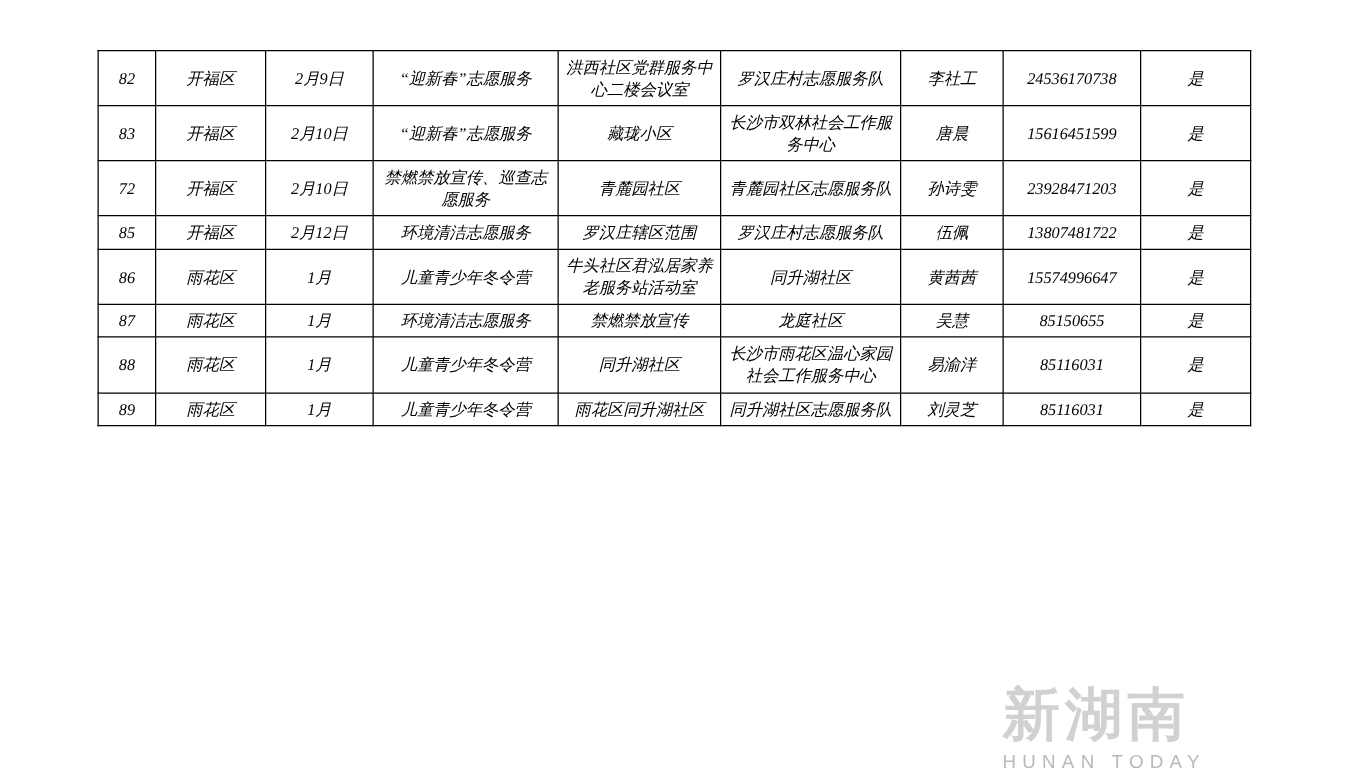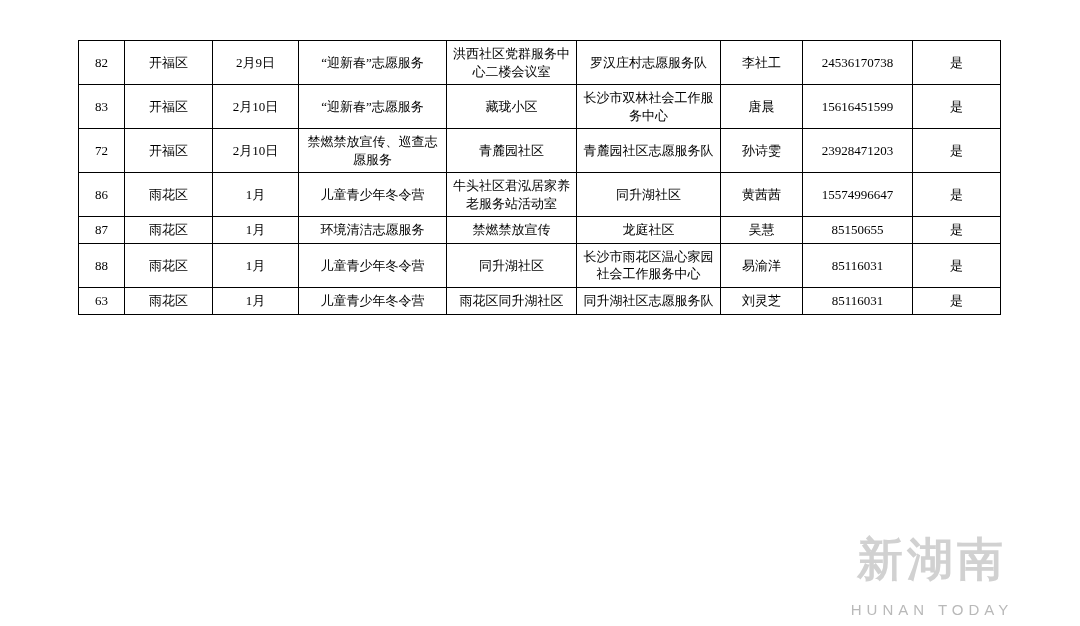--- a/index.html
+++ b/index.html
@@ -12,20 +12,21 @@
     height: 626px;
     position: relative;
     font-family: "Liberation Serif", "DejaVu Serif", serif;
     overflow: hidden;
   }
   #doc {
     position: absolute;
     left: 78px;
     top: 40px;
     width: 922px;
+    font-style: italic;
   }
   table.vol-table {
     border-collapse: collapse;
     width: 922px;
     table-layout: fixed;
   }
   table.vol-table td {
     border: 1px solid #000000;
     text-align: center;
     vertical-align: middle;
@@ -45,40 +46,40 @@
   col.c6 { width: 82px; }
   col.c7 { width: 110px; }
   col.c8 { width: 88px; }
 
   
   #watermark {
     position: absolute;
     right: 18px;
     bottom: 8px;
     width: 260px;
-    text-align: center;
+    text-align: left;
     pointer-events: none;
     user-select: none;
   }
   #watermark .wm-cn {
     font-family: "Liberation Serif", serif;
     font-size: 46px;
     font-weight: bold;
     color: #c9c9c9;
     letter-spacing: 4px;
     line-height: 1;
     opacity: 0.85;
     white-space: nowrap;
   }
   #watermark .wm-en {
     font-family: "Liberation Sans", sans-serif;
     font-size: 15px;
     letter-spacing: 5px;
     color: #b9b9b9;
-    margin-top: 18px;
+    margin-top: 6px;
     white-space: nowrap;
   }
 </style>
 </head>
 <body>
 
 <div id="doc">
   <table class="vol-table">
     <colgroup>
       <col class="c0">
@@ -119,20 +120,31 @@
           <td>开福区</td>
           <td>2月10日</td>
           <td>禁燃禁放宣传、巡查志愿服务</td>
           <td>青麓园社区</td>
           <td>青麓园社区志愿服务队</td>
           <td>孙诗雯</td>
           <td>23928471203</td>
           <td>是</td>
         </tr>
         <tr>
+          <td>85</td>
+          <td>开福区</td>
+          <td>2月12日</td>
+          <td>环境清洁志愿服务</td>
+          <td>罗汉庄辖区范围</td>
+          <td>罗汉庄村志愿服务队</td>
+          <td>伍佩</td>
+          <td>13807481722</td>
+          <td>是</td>
+        </tr>
+        <tr>
           <td>86</td>
           <td>雨花区</td>
           <td>1月</td>
           <td>儿童青少年冬令营</td>
           <td>牛头社区君泓居家养老服务站活动室</td>
           <td>同升湖社区</td>
           <td>黄茜茜</td>
           <td>15574996647</td>
           <td>是</td>
         </tr>
@@ -152,21 +164,21 @@
           <td>雨花区</td>
           <td>1月</td>
           <td>儿童青少年冬令营</td>
           <td>同升湖社区</td>
           <td>长沙市雨花区温心家园社会工作服务中心</td>
           <td>易渝洋</td>
           <td>85116031</td>
           <td>是</td>
         </tr>
         <tr>
-          <td>63</td>
+          <td>89</td>
           <td>雨花区</td>
           <td>1月</td>
           <td>儿童青少年冬令营</td>
           <td>雨花区同升湖社区</td>
           <td>同升湖社区志愿服务队</td>
           <td>刘灵芝</td>
           <td>85116031</td>
           <td>是</td>
         </tr>
       </tbody>

